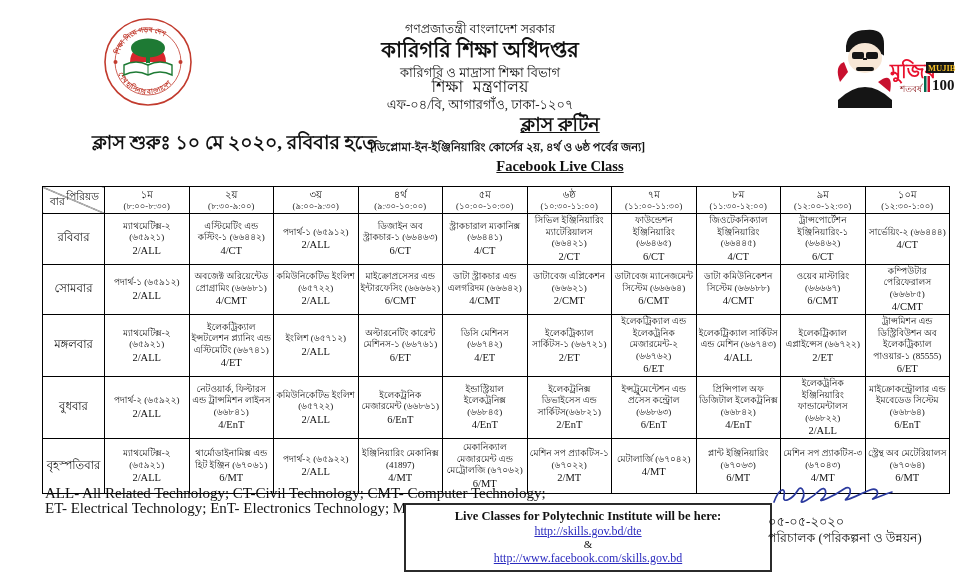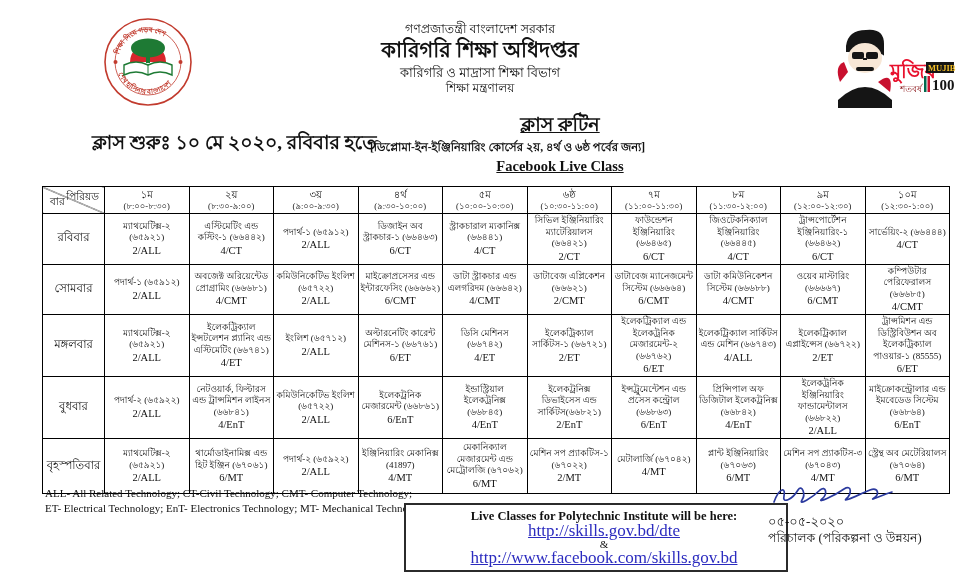--- a/index.html
+++ b/index.html
@@ -5,21 +5,21 @@
   html,body{margin:0;padding:0;}
   body{
     width:960px;height:583px;position:relative;background:#ffffff;
     font-family:"Liberation Serif", serif;color:#111;overflow:hidden;
   }
   
   .gov-header{position:absolute;top:22px;left:0;right:0;text-align:center;}
   .gh1{font-size:12.5px;line-height:15px;}
   .gh2{font-size:21px;font-weight:bold;line-height:27px;}
   .gh3{font-size:13px;line-height:17px;}
-  .gh4{font-size:12px;line-height:15px;}
+  .gh4{font-size:16px;line-height:15px;font-family:Liberation Mono, monospace;}
   .gh5{font-size:13px;line-height:17px;}
 
   
   .emblem{position:absolute;left:102px;top:16px;}
   .mujib{position:absolute;left:828px;top:22px;}
 
   
   .class-start{position:absolute;left:92px;top:128px;font-size:19px;font-weight:bold;}
   .routine-title{position:absolute;left:450px;top:110px;width:220px;text-align:center;
     font-size:19px;font-weight:bold;text-decoration:underline;}
@@ -37,39 +37,40 @@
     background:linear-gradient(to top right,#fff calc(50% - 0.6px),#000 50%,#fff calc(50% + 0.6px));}
   .c-top{position:absolute;top:2px;right:5px;font-size:10.5px;}
   .c-bot{position:absolute;bottom:2px;left:7px;font-size:10.5px;}
   .p-name{font-size:10px;line-height:13px;}
   .p-time{font-size:8.5px;line-height:11px;}
   td.day{font-size:11.5px;}
   .subj{font-size:9px;line-height:11.5px;}
   .grp{font-size:10.5px;line-height:13px;}
 
   
-  .legend{position:absolute;left:45px;top:486px;font-size:11px;line-height:15px;color:#111;}
+  .legend{position:absolute;left:45px;top:486px;font-size:15px;line-height:15px;color:#111;}
   .live-box{position:absolute;left:404px;top:503px;width:352px;border:2px solid #2b2b2b;
-    text-align:center;padding:4px 6px 5px 22px;background:#fff;}
+    text-align:center;padding:4px 6px 5px 6px;background:#fff;}
   .live-title{font-size:12.5px;font-weight:bold;line-height:15px;}
-  .live-link{display:block;font-size:17px;line-height:14px;color:#2b2bbf;}
+  .live-link{display:block;font-size:12px;line-height:14px;color:#2b2bbf;}
   .amp{font-size:11px;line-height:13px;color:#111;}
   .sig-block{position:absolute;left:768px;top:480px;width:190px;text-align:left;}
   .sig-date{font-size:13px;line-height:16px;}
   .sig-name{font-size:12.5px;line-height:17px;}
   .sig-desg{font-size:12.5px;line-height:16px;}
 </style>
 </head>
 <body>
 
 <div class="gov-header">
   <div class="gh1">গণপ্রজাতন্ত্রী বাংলাদেশ সরকার</div>
   <div class="gh2">কারিগরি শিক্ষা অধিদপ্তর</div>
   <div class="gh3">কারিগরি ও মাদ্রাসা শিক্ষা বিভাগ</div>
   <div class="gh4">শিক্ষা মন্ত্রণালয়</div>
+  <div class="gh5">এফ-০৪/বি, আগারগাঁও, ঢাকা-১২০৭</div>
 </div>
 
 <div class="emblem">
   <svg width="92" height="92" viewBox="0 0 92 92">
     <circle cx="46" cy="46" r="43" fill="#ffffff" stroke="#c23b2e" stroke-width="1.6"></circle>
     <circle cx="46" cy="46" r="33" fill="#ffffff" stroke="#c23b2e" stroke-width="0.8"></circle>
     <defs>
       <path id="arcTop" d="M 16,46 A 30,30 0 0 1 76,46"></path>
       <path id="arcBot" d="M 14,46 A 32,32 0 0 0 78,46"></path>
     </defs>

